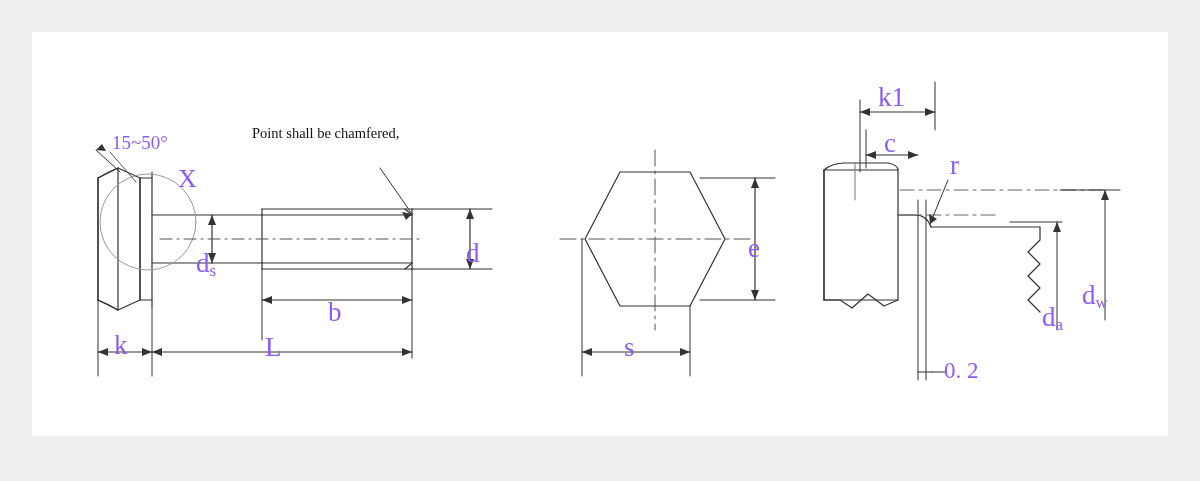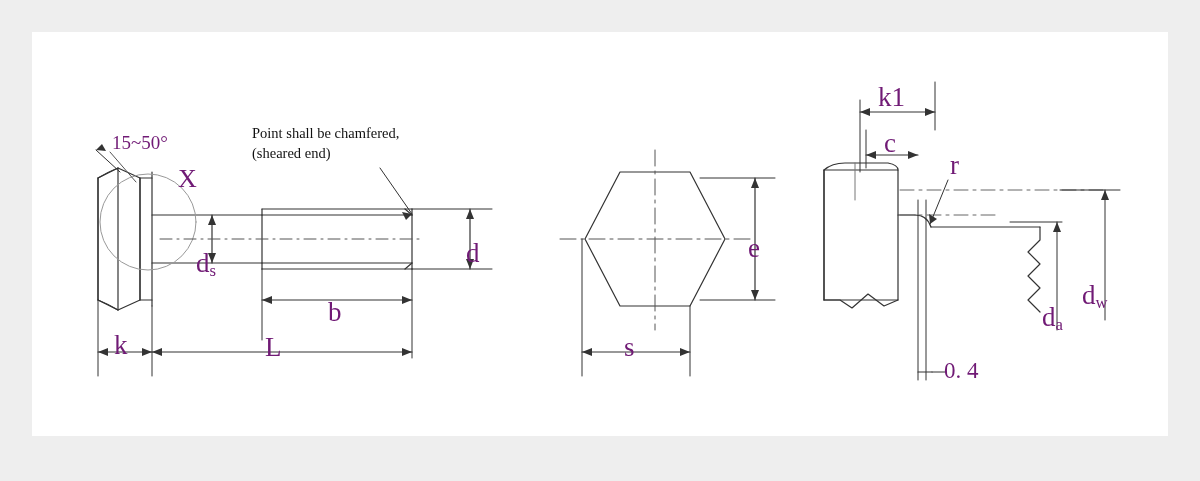--- a/index.html
+++ b/index.html
@@ -29,21 +29,21 @@
   }
   svg.drawing {
     position: absolute;
     left: 0;
     top: 0;
     width: 1200px;
     height: 481px;
   }
   .lbl {
     position: absolute;
-    color: #701a75;
+    color: #8b5cf6;
     font-family: "Liberation Serif", serif;
     white-space: nowrap;
     line-height: 1.15;
   }
   .note {
     font-family: Liberation Serif, serif;
     font-size: 14.5px;
     color: #111;
     line-height: 1.35;
   }
@@ -207,21 +207,20 @@
 
     </g>
   </svg>
 
   <div class="lbl angle" style="left:112px; top:132px;">15~50°</div>
 
   <div class="lbl dim" style="left:178px; top:164px; font-size:26px;">X</div>
 
   <div class="lbl note" style="left:252px; top:124px; width:310px;">
     <div>Point shall be chamfered,</div>
-    <div>(sheared end)</div>
   </div>
 
   <div class="lbl dim" style="left:196px; top:248px;"><span>d</span><span class="sub">s</span></div>
 
   <div class="lbl dim" style="left:466px; top:238px;">d</div>
 
   <div class="lbl dim" style="left:328px; top:297px;">b</div>
 
   <div class="lbl dim" style="left:265px; top:332px;">L</div>
 
@@ -234,14 +233,14 @@
   <div class="lbl dim" style="left:878px; top:82px;">k1</div>
 
   <div class="lbl dim" style="left:884px; top:128px;">c</div>
 
   <div class="lbl dim" style="left:950px; top:150px;">r</div>
 
   <div class="lbl dim" style="left:1082px; top:280px;"><span>d</span><span class="sub">w</span></div>
 
   <div class="lbl dim" style="left:1042px; top:302px;"><span>d</span><span class="sub">a</span></div>
 
-  <div class="lbl dim-small" style="left:944px; top:358px; font-size:23px;">0. 4</div>
+  <div class="lbl dim-small" style="left:944px; top:358px; font-size:23px;">0. 2</div>
 </div>
 
 </body></html>

